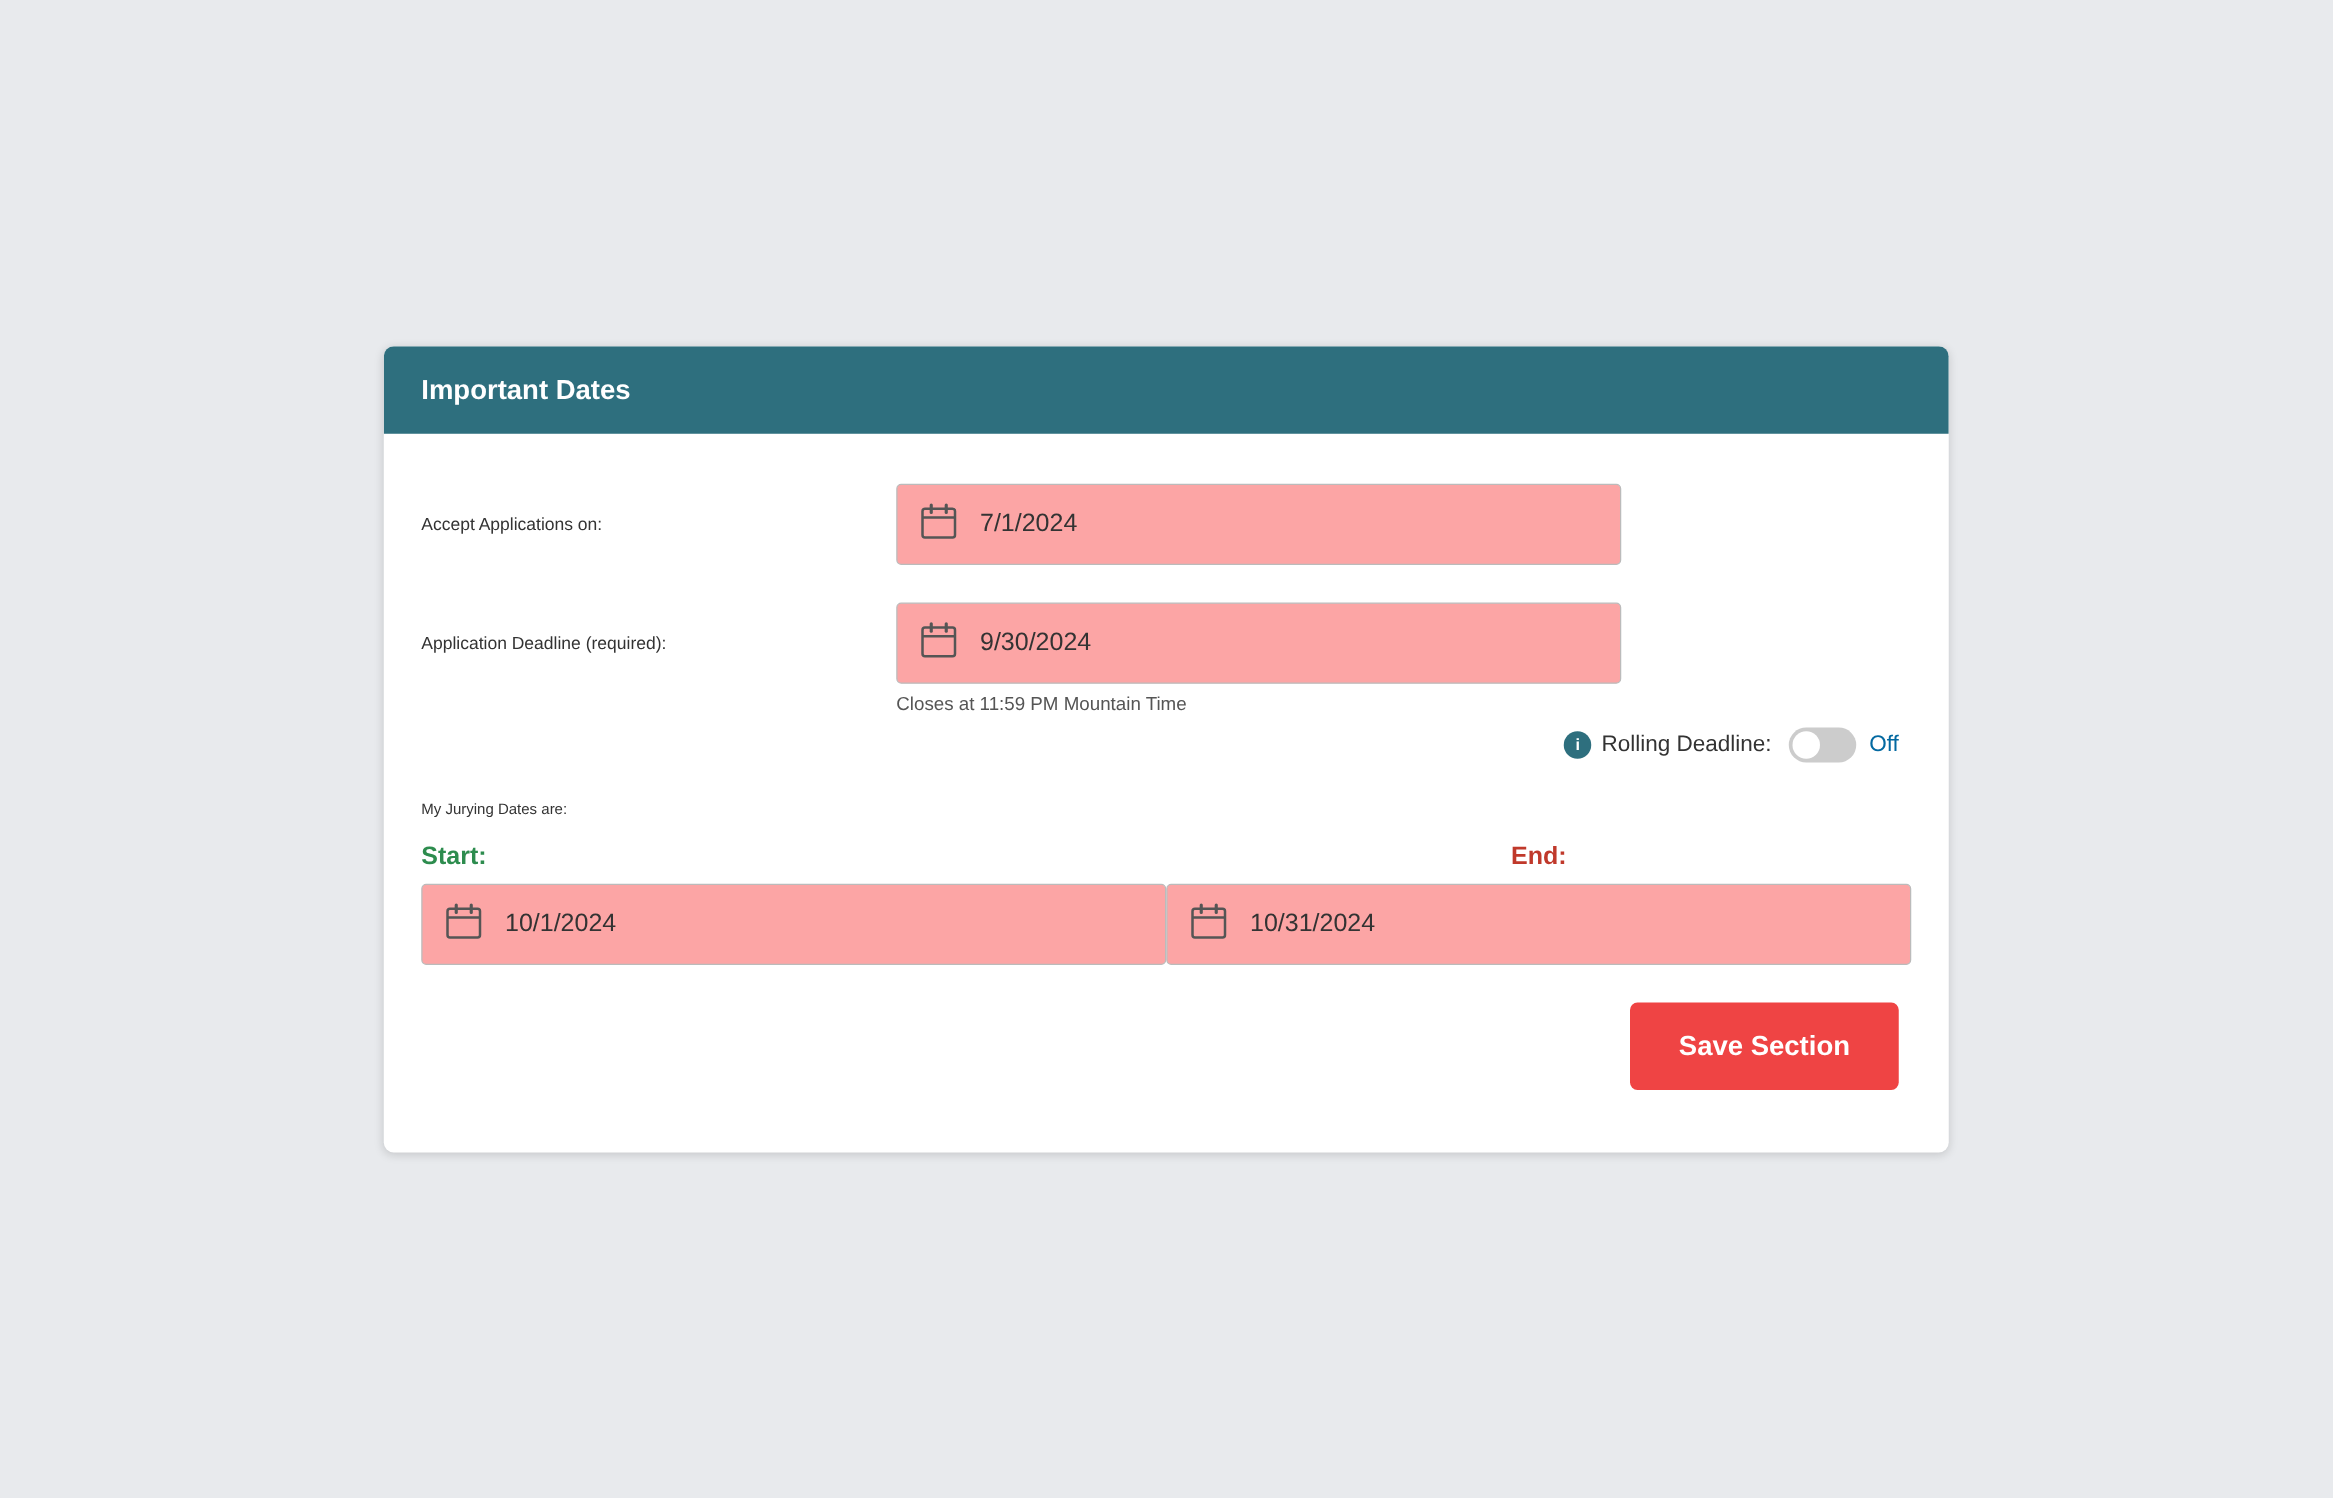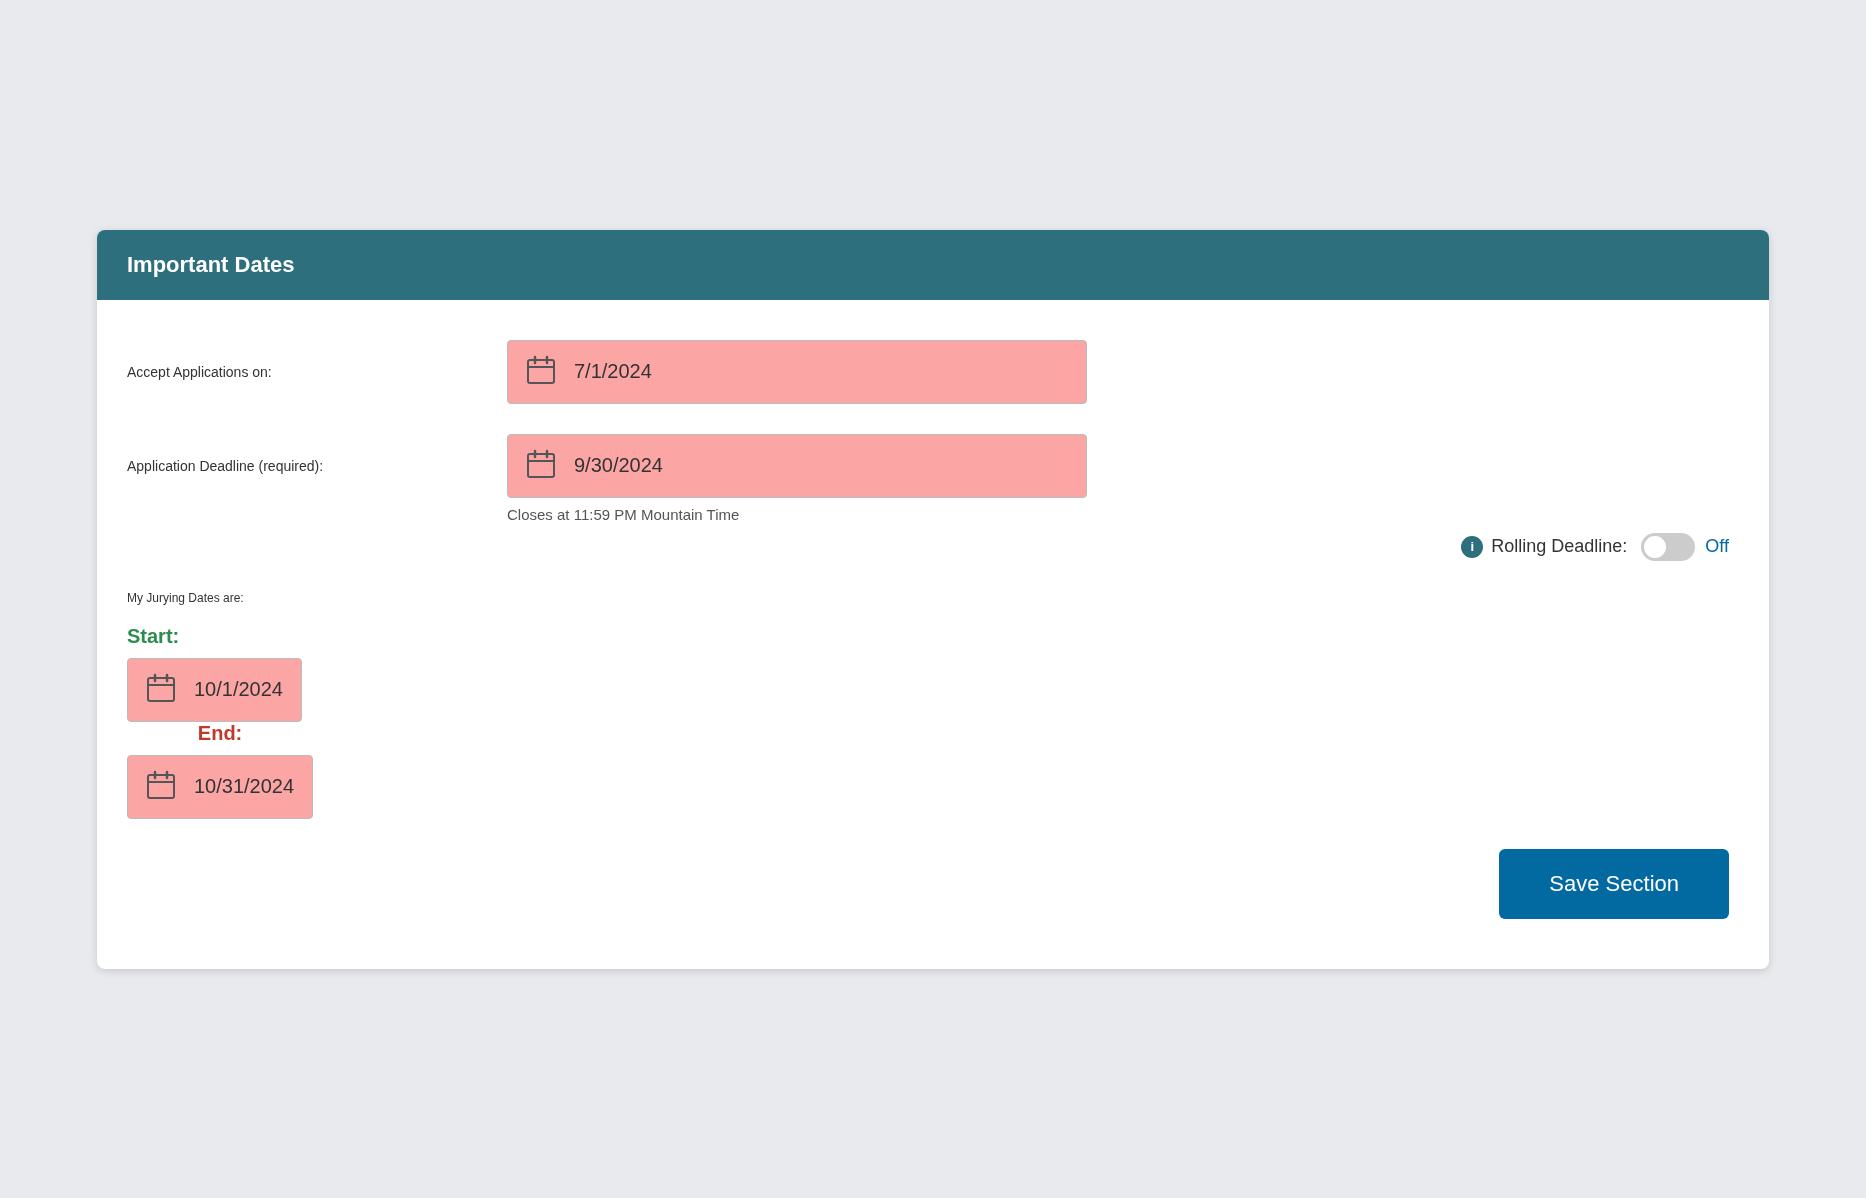--- a/index.html
+++ b/index.html
@@ -15,21 +15,21 @@
       justify-content: center;
       align-items: center;
       min-height: 100vh;
       padding: 20px;
     }
 
     .card {
       background: #ffffff;
       border-radius: 8px;
       overflow: hidden;
-      width: 1672px;
+      width: 1252px;
       max-width: 100%;
       box-shadow: 0 2px 8px rgba(0,0,0,0.15);
     }
 
     .card-header {
       background-color: #2e6f7e;
       padding: 22px 30px;
     }
 
     .card-header h2 {
@@ -170,21 +170,20 @@
       margin-bottom: 20px;
     }
 
     .jurying-dates-section {
       margin-bottom: 30px;
     }
 
     .jurying-row {
       display: flex;
       align-items: flex-start;
-      flex-direction: column;
     }
 
     .jurying-col {
       flex: 1;
     }
 
     .jurying-col .field-label-start {
       font-size: 20px;
       color: #2d8c4e;
       font-weight: 700;
@@ -217,27 +216,27 @@
       margin-right: 14px;
     }
 
     .save-section-row {
       display: flex;
       justify-content: flex-end;
       padding-right: 10px;
     }
 
     .save-btn {
-      background-color: #0369a1;
+      background-color: #ef4444;
       color: white;
       border: none;
       border-radius: 6px;
-      padding: 22px 50px;
+      padding: 22px 39px;
       font-size: 22px;
-      font-weight: 400;
+      font-weight: 700;
       cursor: pointer;
       transition: background-color 0.2s;
     }
 
     svg.cal-icon {
       width: 30px;
       height: 30px;
     }
   </style>
 </head>

